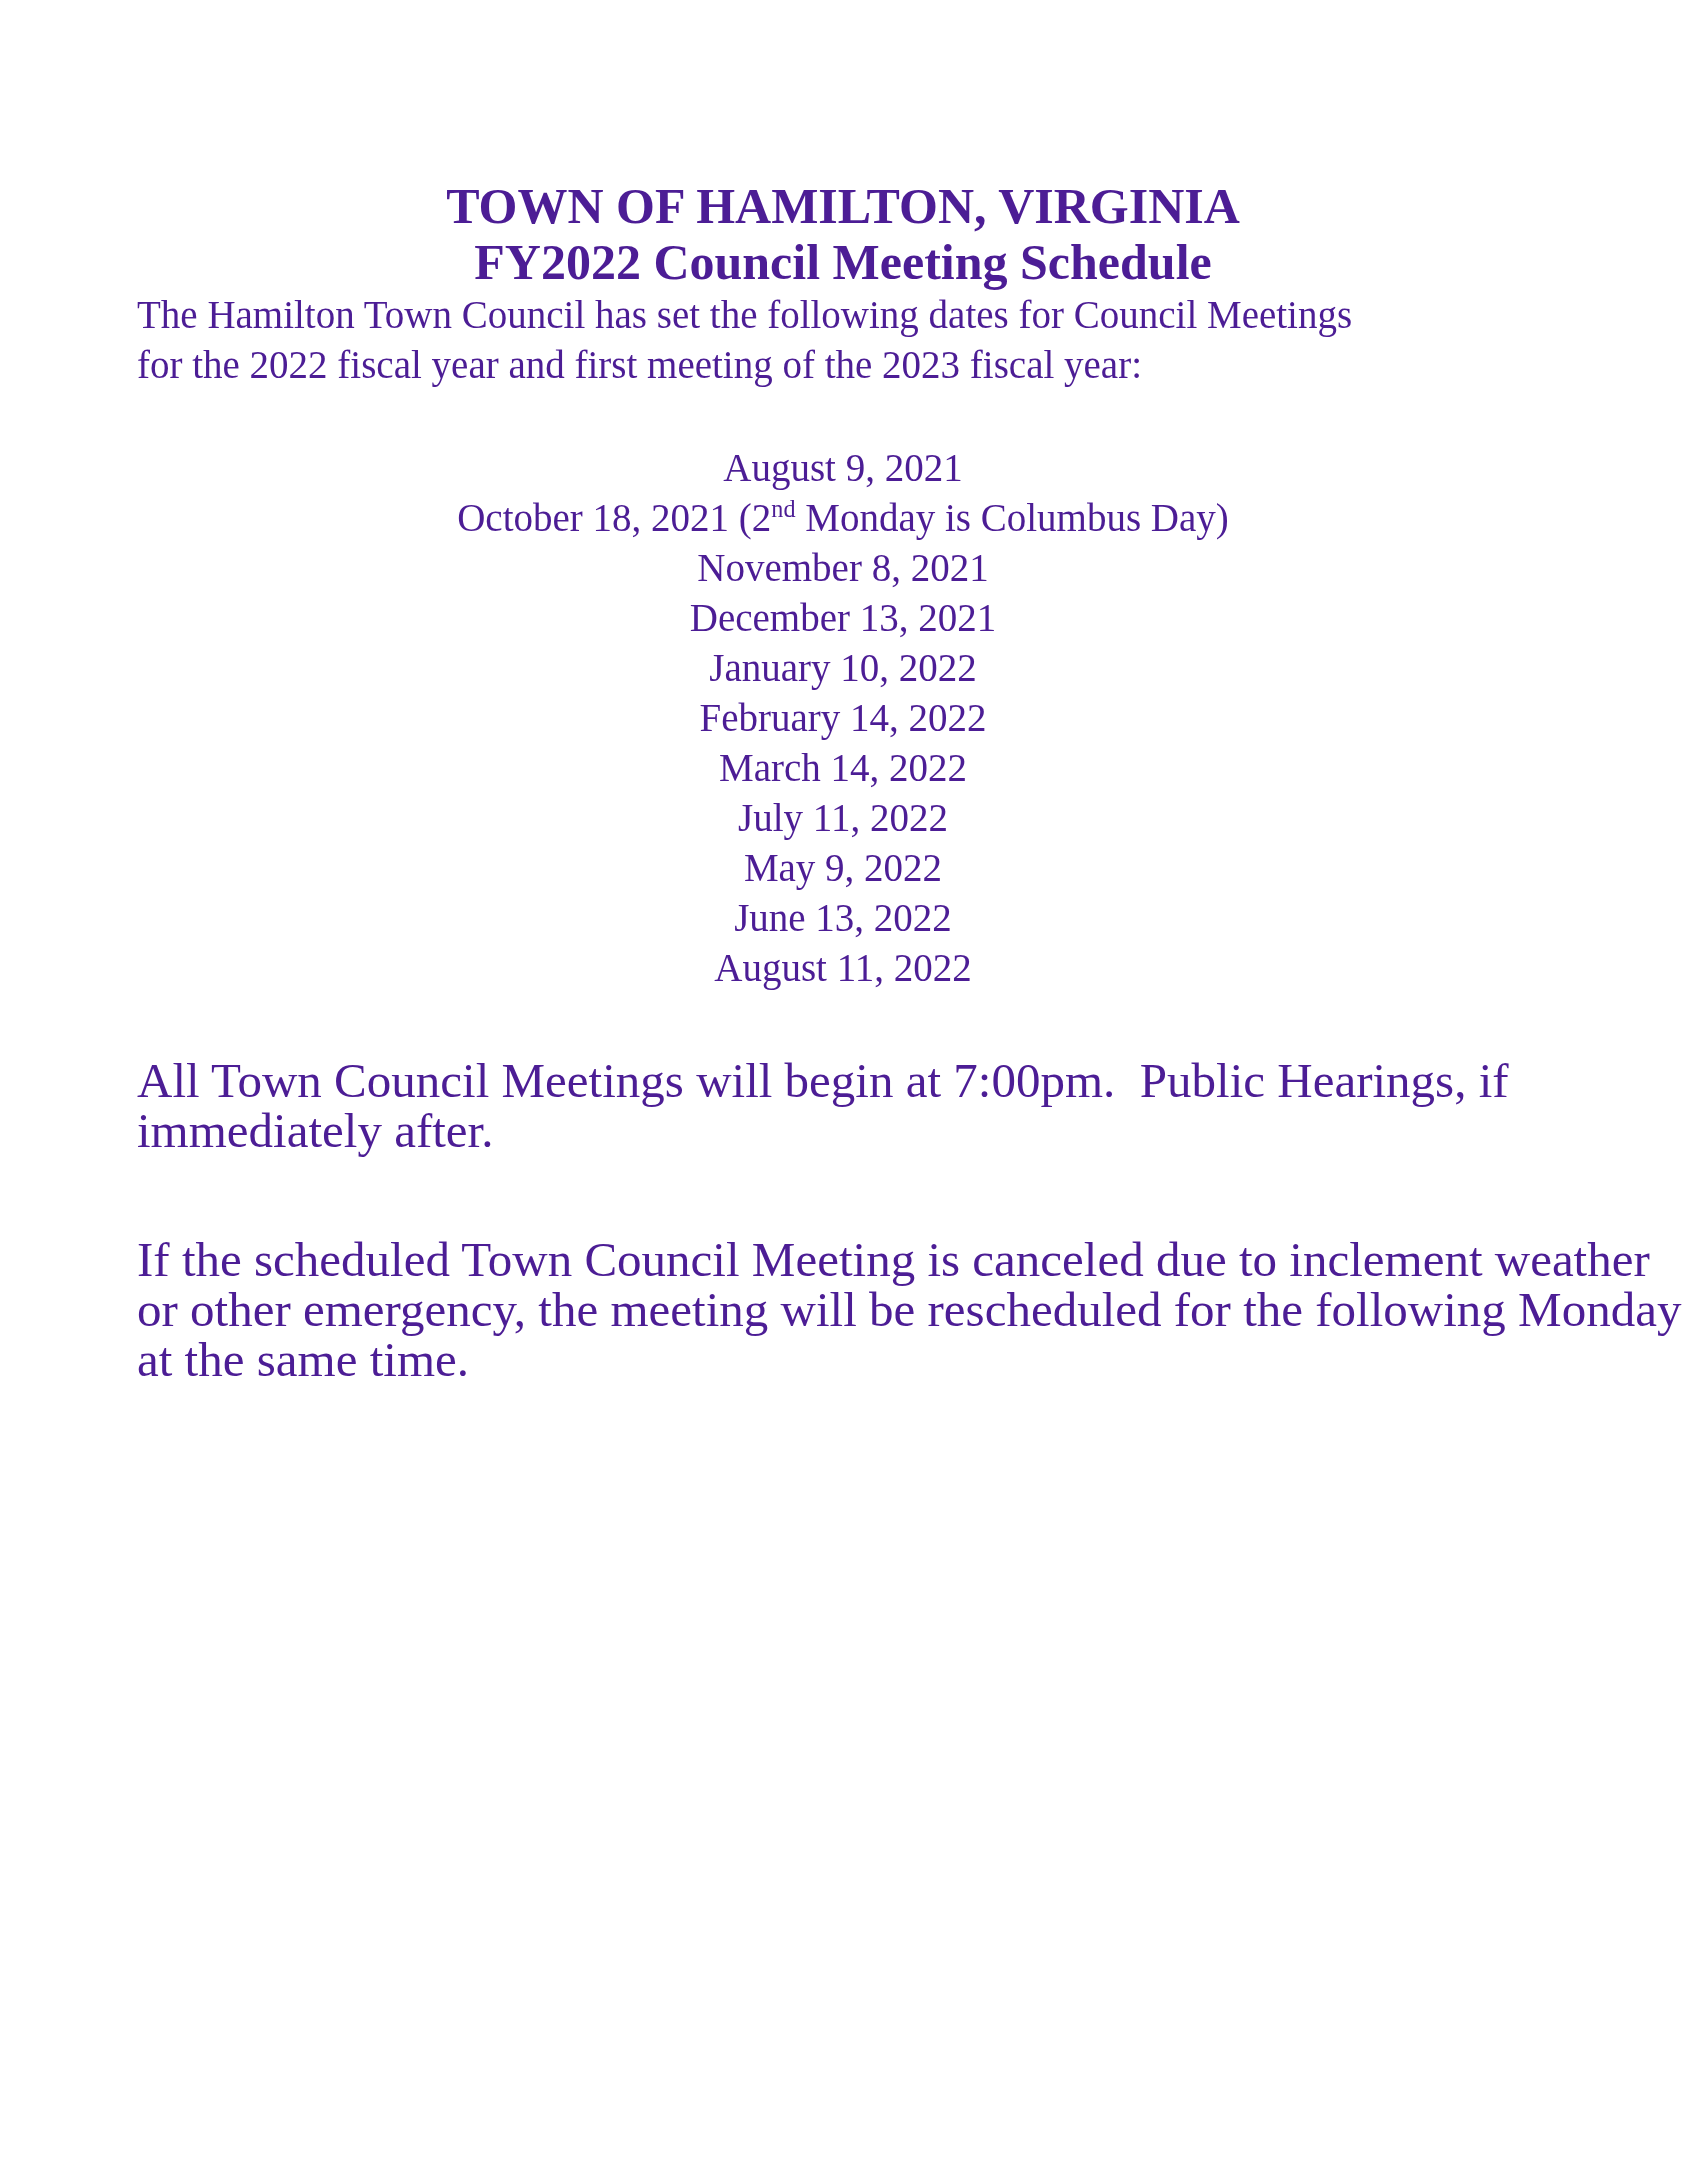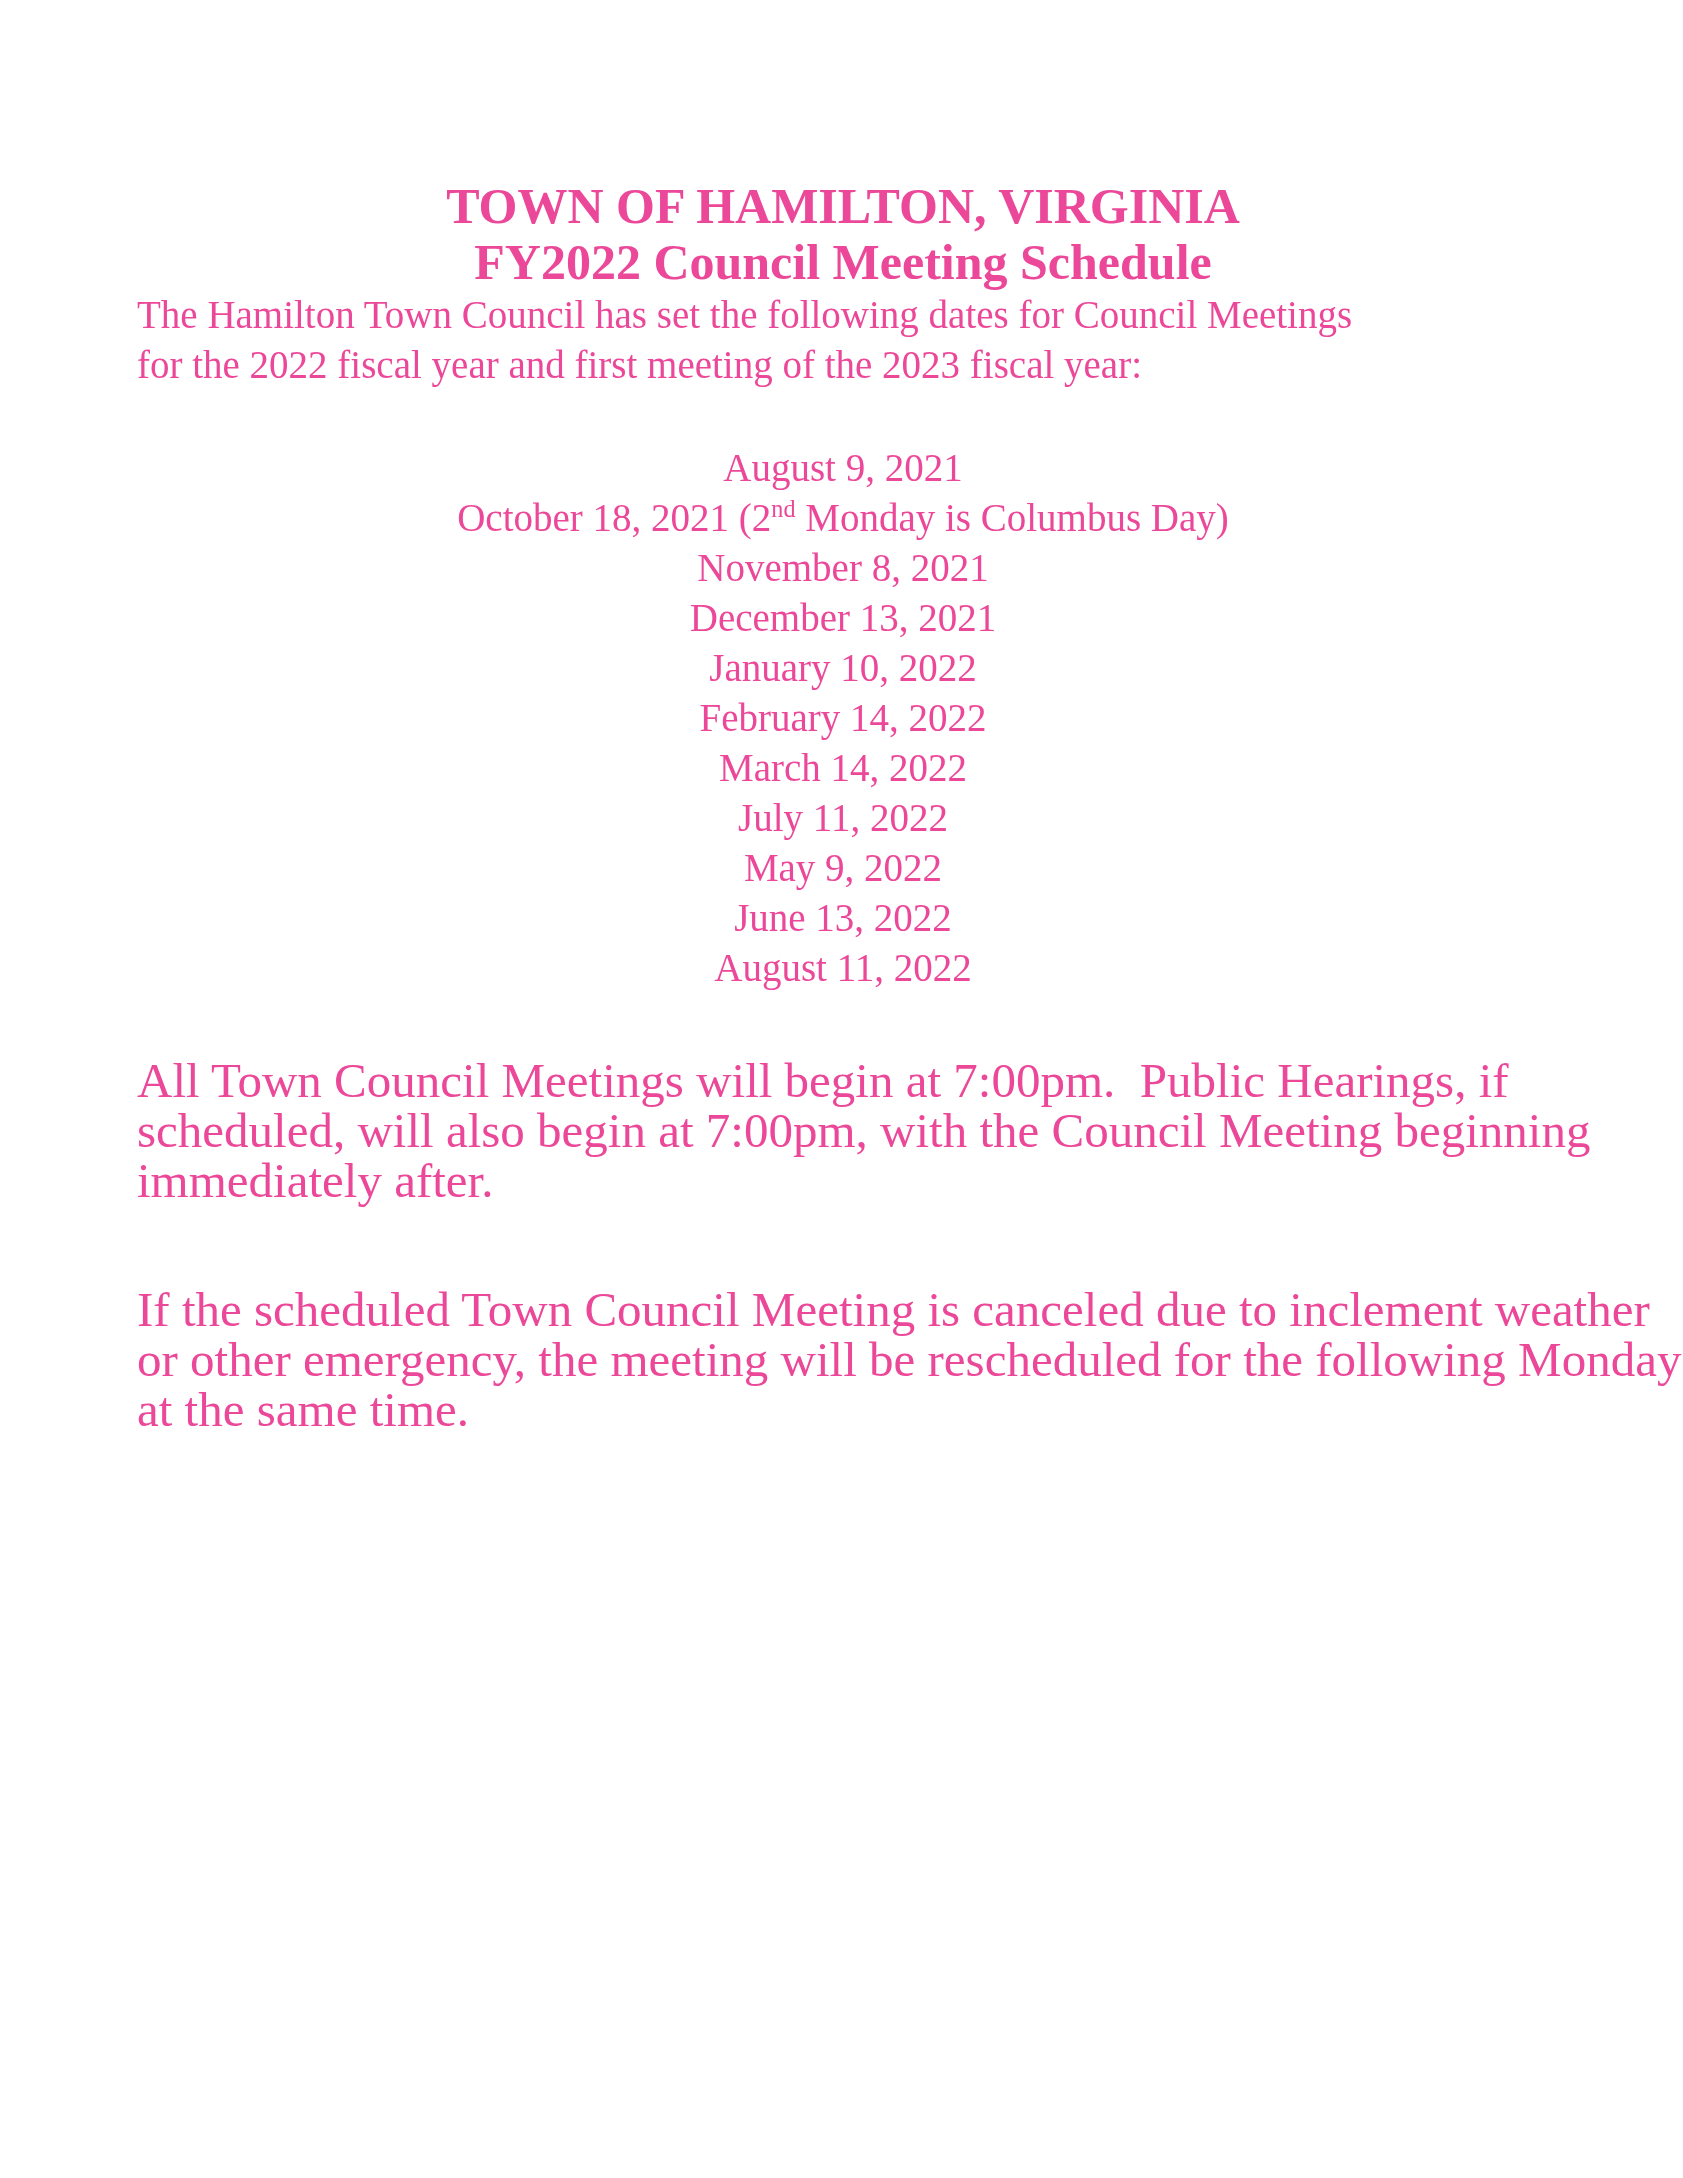--- a/index.html
+++ b/index.html
@@ -5,21 +5,21 @@
   html, body {
     margin: 0;
     padding: 0;
     background: #ffffff;
   }
   .page {
     position: relative;
     width: 1683px;
     height: 1582px;
     background: #ffffff;
-    color: #ec4899;
+    color: #4c1d95;
     font-family: "Liberation Serif", "DejaVu Serif", serif;
     overflow: hidden;
     box-sizing: border-box;
   }
   .content {
     box-sizing: border-box;
     padding: 178px 134px 0 137px;
   }
   .doc-title {
     text-align: center;
@@ -84,21 +84,20 @@
       <div class="doc-line">February 14, 2022</div>
       <div class="doc-line">March 14, 2022</div>
       <div class="doc-line">July 11, 2022</div>
       <div class="doc-line">May 9, 2022</div>
       <div class="doc-line">June 13, 2022</div>
       <div class="doc-line">August 11, 2022</div>
     </div>
 
     <div class="para para-times">
       <div class="doc-line">All Town Council Meetings will begin at 7:00pm.  Public Hearings, if</div>
-      <div class="doc-line">scheduled, will also begin at 7:00pm, with the Council Meeting beginning</div>
       <div class="doc-line">immediately after.</div>
     </div>
 
     <div class="para para-weather">
       <div class="doc-line">If the scheduled Town Council Meeting is canceled due to inclement weather</div>
       <div class="doc-line">or other emergency, the meeting will be rescheduled for the following Monday</div>
       <div class="doc-line">at the same time.</div>
     </div>
 
   </div>

